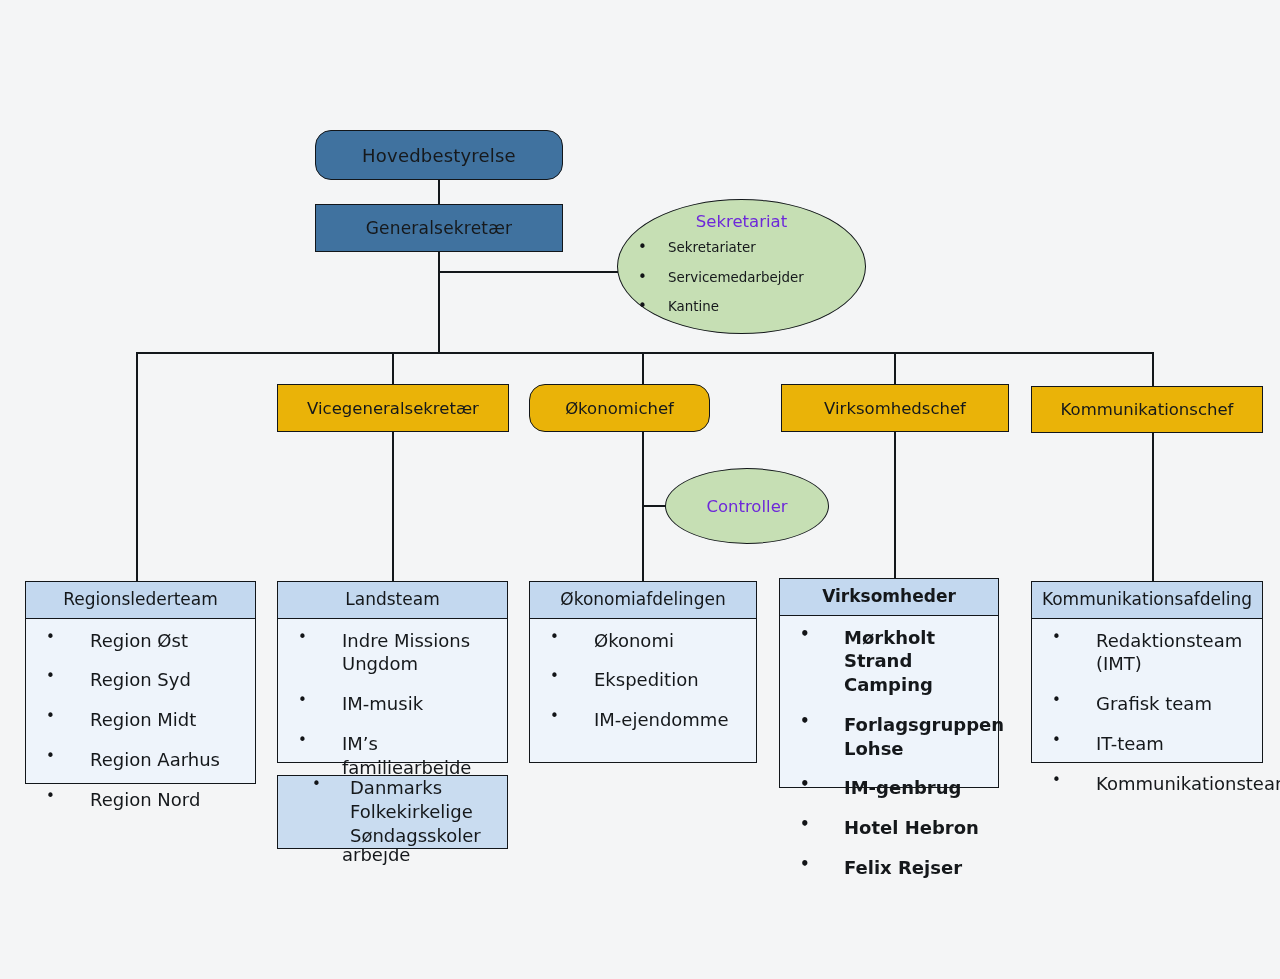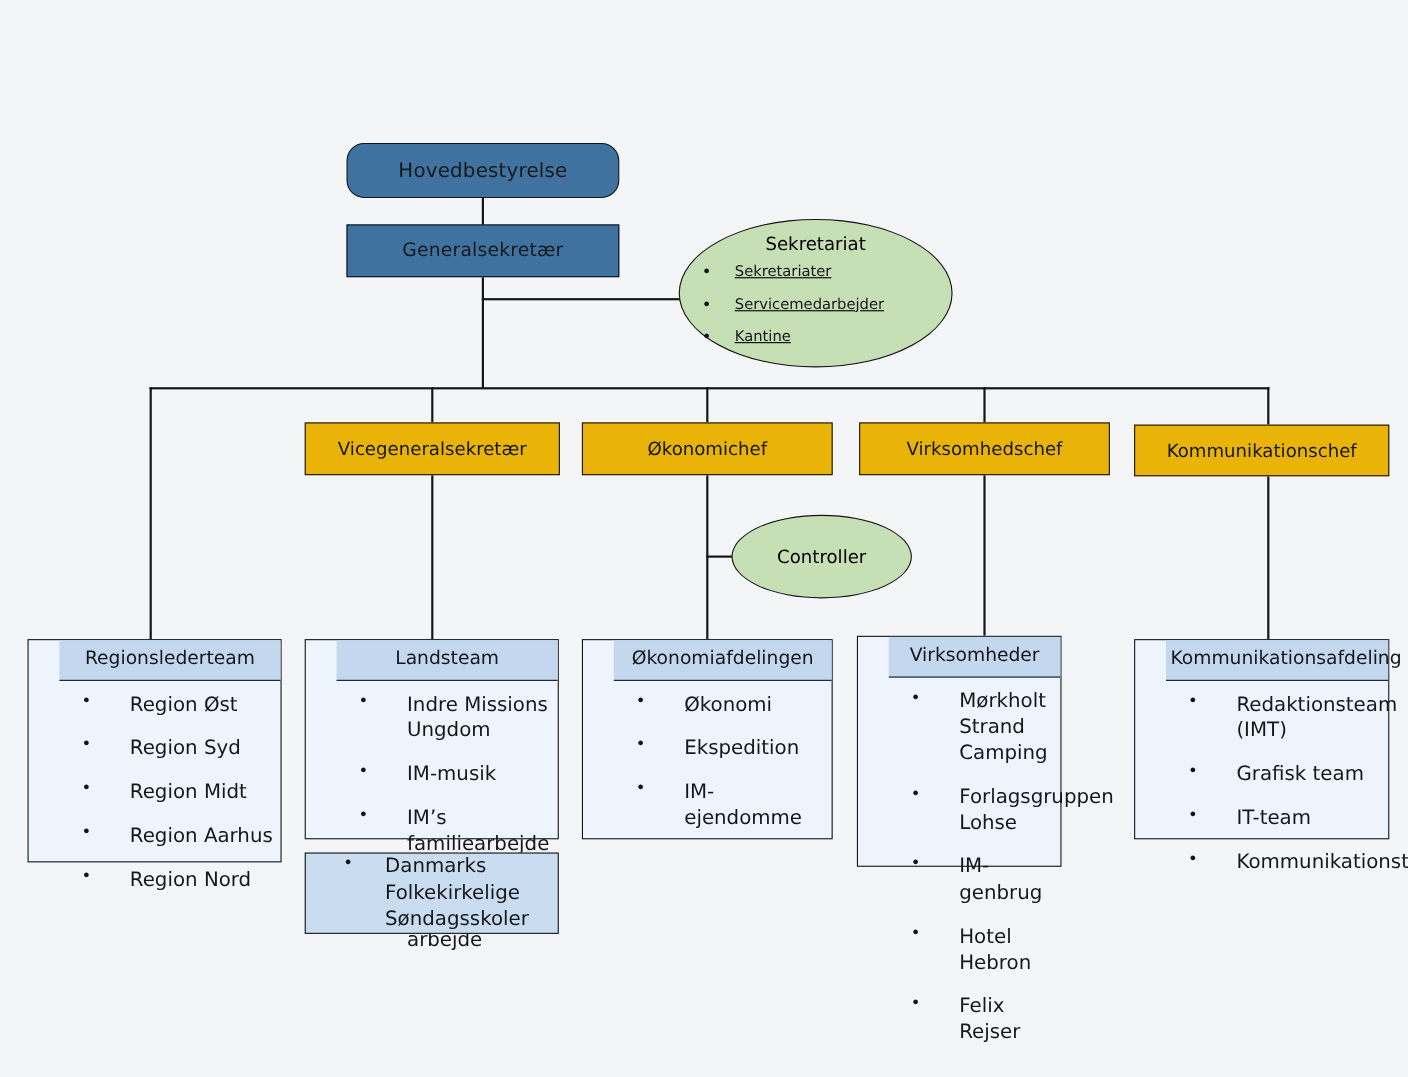--- a/index.html
+++ b/index.html
@@ -44,21 +44,20 @@
     font-size: 16.5px;
   }
   
   .panel {
     position: absolute;
     box-sizing: border-box;
     border: 1.6px solid #12161a;
     background: #eef4fb;
     display: flex;
     flex-direction: column;
-    padding-left: 28px;
   }
   .panel-header {
     background: #c3d8ef;
     border-bottom: 1.6px solid #12161a;
     text-align: center;
     font-size: 17px;
     color: #14171a;
     padding: 8px 4px 9px 4px;
     line-height: 1.1;
   }
@@ -101,21 +100,21 @@
   .ellipse {
     position: absolute;
     box-sizing: border-box;
     border: 1.7px solid #12161a;
     background: #c6dfb4;
     border-radius: 50%;
   }
   .ellipse-title {
     text-align: center;
     font-size: 16.5px;
-    color: #000000;
+    color: #6d28d9;
     width: 100%;
   }
   .ellipse .bullets li { font-size: 13.4px; padding-left: 50px; margin-bottom: 12px; }
   .ellipse .bullets li::before { left: 20px; }
   .line {
     position: absolute;
     background: #13171b;
   }
 </style>
 </head>
@@ -151,32 +150,32 @@
   <div class="node box-dark" style="left:315px; top:130px; width:248px; height:50px;border-radius:16px;">
     <span>Hovedbestyrelse</span>
   </div>
 
   <div class="node box-dark" style="left:315px; top:204px; width:248px; height:48px; font-size:17px;">
     <span>Generalsekretær</span>
   </div>
 
   <div class="ellipse" style="left:617px; top:199px; width:249px; height:135px; padding-top:12px;">
     <div class="ellipse-title">Sekretariat</div>
-    <ul class="bullets" style="margin-top:8px;text-decoration:underline;">
+    <ul class="bullets" style="margin-top:8px;">
       <li>Sekretariater</li>
       <li>Servicemedarbejder</li>
       <li>Kantine</li>
     </ul>
   </div>
 
   <div class="node box-mid" style="left:277px; top:384px; width:232px; height:48px;">
     <span>Vicegeneralsekretær</span>
   </div>
 
-  <div class="node box-mid" style="left:529px; top:384px; width:228px; height:48px;">
+  <div class="node box-mid" style="left:529px; top:384px; width:181px; height:48px;border-radius:16px;">
     <span>Økonomichef</span>
   </div>
 
   <div class="node box-mid" style="left:781px; top:384px; width:228px; height:48px;">
     <span>Virksomhedschef</span>
   </div>
 
   <div class="node box-mid" style="left:1031px; top:386px; width:232px; height:47px;">
     <span>Kommunikationschef</span>
   </div>
@@ -220,21 +219,21 @@
     <div class="panel-header">Økonomiafdelingen</div>
     <div class="panel-body">
       <ul class="bullets">
         <li>Økonomi</li>
         <li>Ekspedition</li>
         <li>IM-ejendomme</li>
       </ul>
     </div>
   </div>
 
-  <div class="panel" style="left:779px; top:578px; width:186px; height:210px;">
+  <div class="panel" style="left:779px; top:578px; width:220px; height:210px;font-weight:bold;">
     <div class="panel-header">Virksomheder</div>
     <div class="panel-body">
       <ul class="bullets">
         <li>Mørkholt Strand Camping</li>
         <li>Forlagsgruppen Lohse</li>
         <li>IM-genbrug</li>
         <li>Hotel Hebron</li>
         <li>Felix Rejser</li>
       </ul>
     </div>

